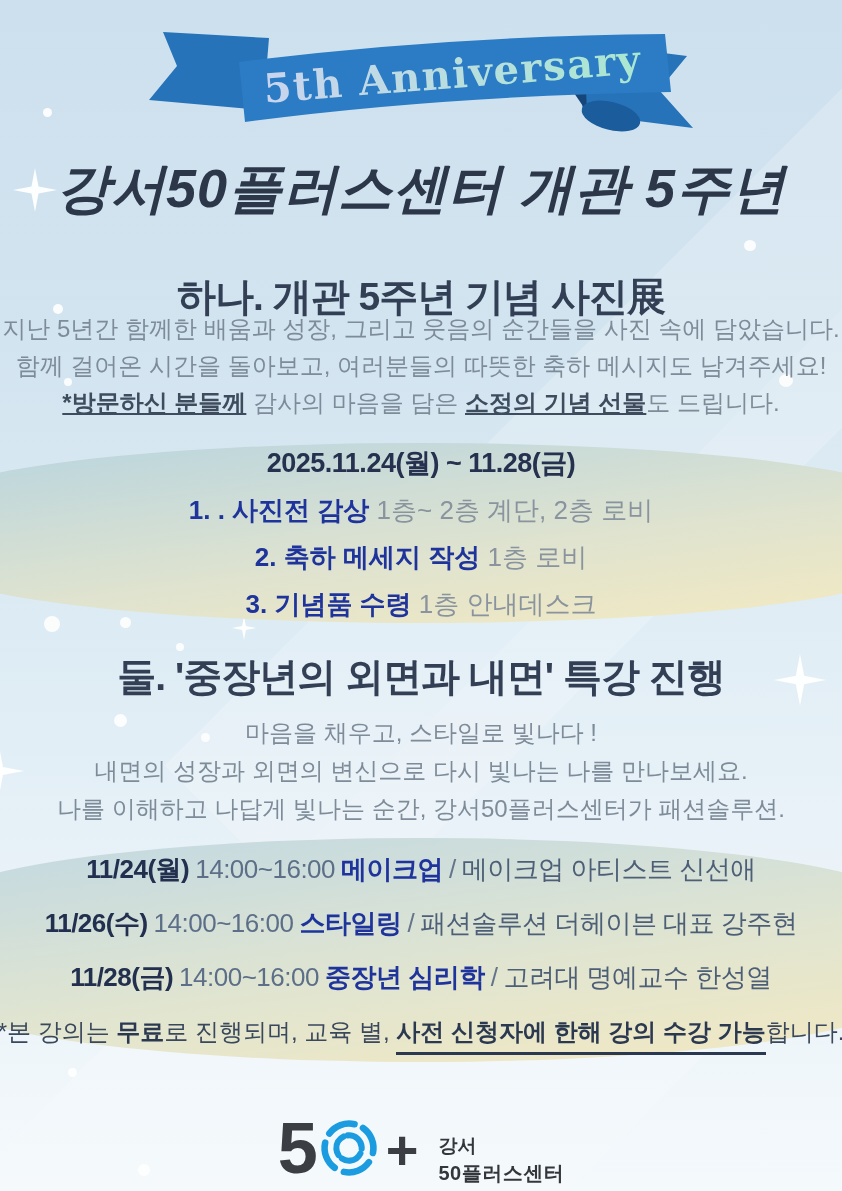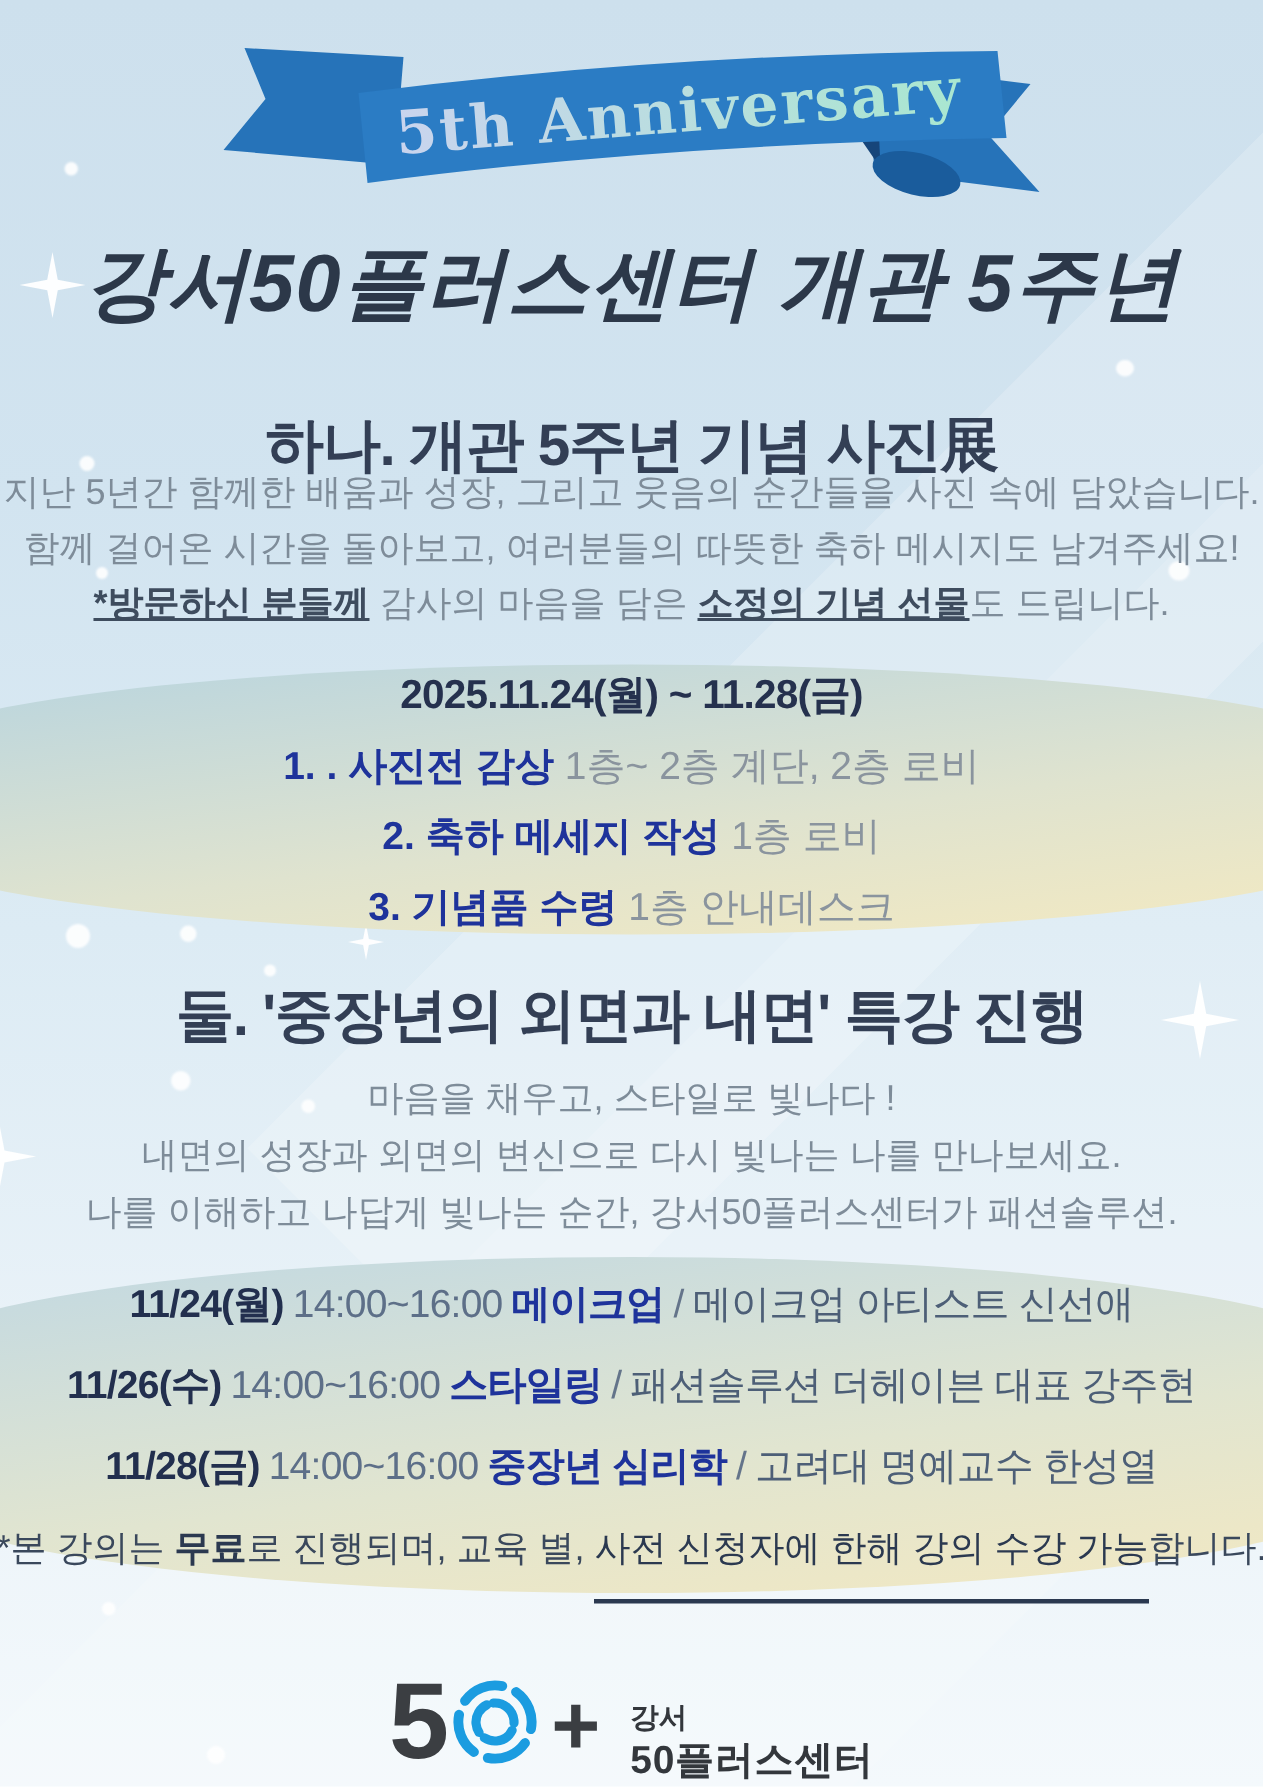--- a/index.html
+++ b/index.html
@@ -71,31 +71,31 @@
   .lecture-row { font-size:26px; letter-spacing:-0.5px;text-align:right; }
   .lec-date { font-weight:bold; color:#222f4e; }
   .lec-time { color:#5d6f88; }
   .lec-topic { font-weight:bold; color:#1e339b; }
   .lec-sep { color:#64748a; }
   .lec-speaker { color:#4d5f77; }
   .lecture-row span { margin:0 3px; }
 
   .free-note { font-size:24px; color:#3a485c; margin-top:2px; }
   .free-note .nb { font-weight:bold; color:#2b3950; }
-  .free-note .nu { font-weight:normal; color:#2b3950; border-bottom:3px solid #2b3950; padding-bottom:20px; }
+  .free-note .nu { font-weight:bold; color:#2b3950; border-bottom:3px solid #2b3950; padding-bottom:7px; }
 
   
   .footer { position:absolute; top:1108px; left:0; width:100%;
     display:flex; justify-content:center; align-items:center; }
   .logo-five { font-size:72px; font-weight:bold; color:#3b3e42; line-height:72px; letter-spacing:-3px; }
   .logo-circle { margin:0 3px; display:block; }
   .logo-plus { font-size:56px; font-weight:bold; color:#3b3e42; line-height:60px; margin:4px 20px 0 3px; }
   .org { text-align:left; color:#33373c; padding-top:2px; }
   .org-1 { font-size:19px; font-weight:bold; line-height:24px;margin-top:24px; }
-  .org-2 { font-size:26px; font-weight:bold; line-height:30px; letter-spacing:0.5px; }
+  .org-2 { font-size:20px; font-weight:bold; line-height:30px; letter-spacing:0.5px; }
 </style>
 </head>
 <body>
 
 <div class="layer">
   <div class="streak s1"></div>
   <div class="streak s2"></div>
 
   <div class="star" style="left:13px; top:168px; width:44px; height:44px;"></div>
   <div class="star" style="left:774px; top:654px; width:52px; height:52px;"></div>

